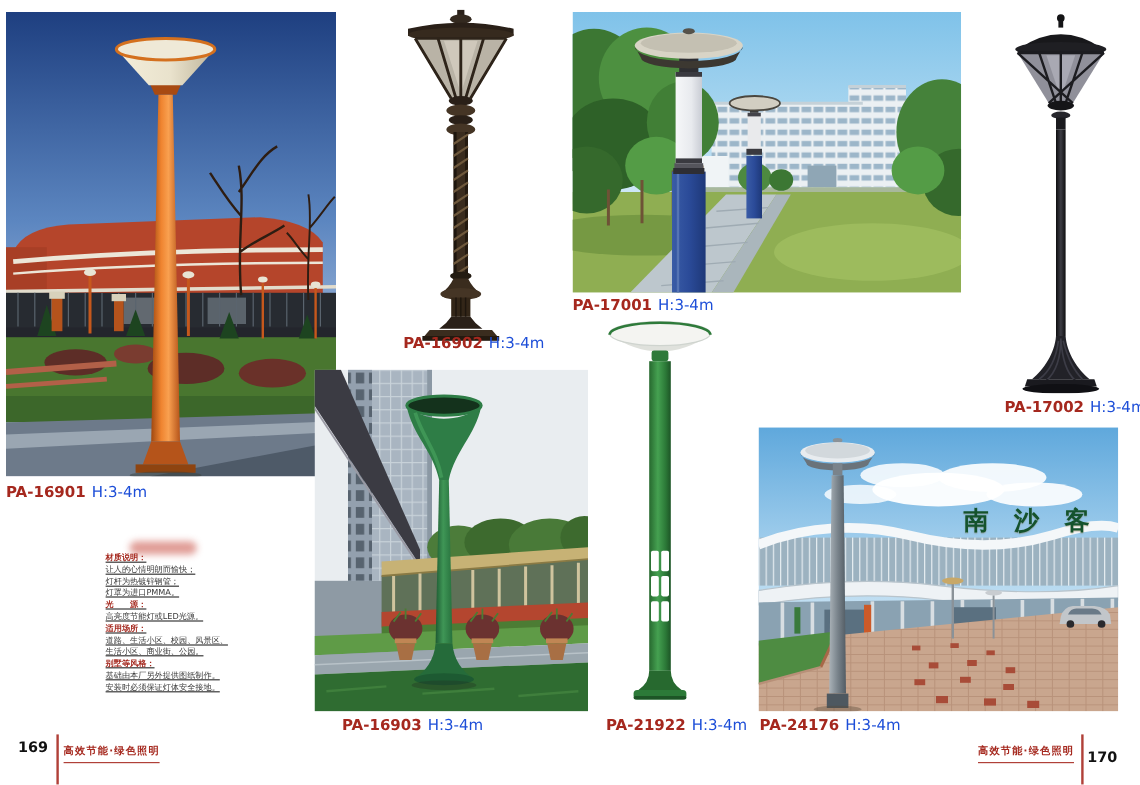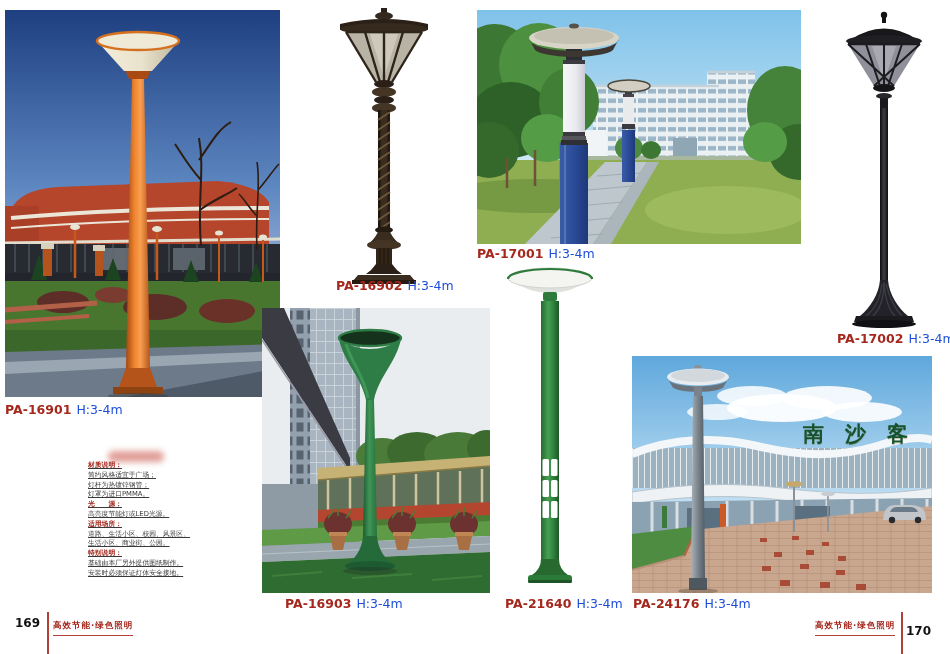--- a/index.html
+++ b/index.html
@@ -466,38 +466,38 @@
   <div class="plabel" style="left:477px;top:246px">
     <span class="code">PA-17001</span><span class="hval">H:3-4m</span>
   </div>
   <div class="plabel" style="left:837px;top:331px">
     <span class="code">PA-17002</span><span class="hval">H:3-4m</span>
   </div>
   <div class="plabel" style="left:285px;top:596px">
     <span class="code">PA-16903</span><span class="hval">H:3-4m</span>
   </div>
   <div class="plabel" style="left:505px;top:596px">
-    <span class="code">PA-21640</span><span class="hval">H:3-4m</span>
+    <span class="code">PA-21922</span><span class="hval">H:3-4m</span>
   </div>
   <div class="plabel" style="left:633px;top:596px">
     <span class="code">PA-24176</span><span class="hval">H:3-4m</span>
   </div>
 
   <div class="smudge"></div>
   <div class="specs">
     <div class="hd">材质说明：</div>
-    <div>简约风格适宜于广场；</div>
+    <div>让人的心情明朗而愉快；</div>
     <div>灯杆为热镀锌钢管；</div>
     <div>灯罩为进口PMMA。</div>
     <div class="hd">光　　源：</div>
     <div>高亮度节能灯或LED光源。</div>
     <div class="hd">适用场所：</div>
     <div>道路、生活小区、校园、风景区、</div>
     <div>生活小区、商业街、公园。</div>
-    <div class="hd">特别说明：</div>
+    <div class="hd">别墅等风格：</div>
     <div>基础由本厂另外提供图纸制作。</div>
     <div>安装时必须保证灯体安全接地。</div>
   </div>
 
   <div class="styledesc">
   </div>
 
   <div class="footer-num" style="left:15px;top:616px">169</div>
   <div class="vline" style="left:47px;top:612px;height:42px"></div>
   <div class="footer-slogan" style="left:53px;top:620px">高效节能·绿色照明</div>

